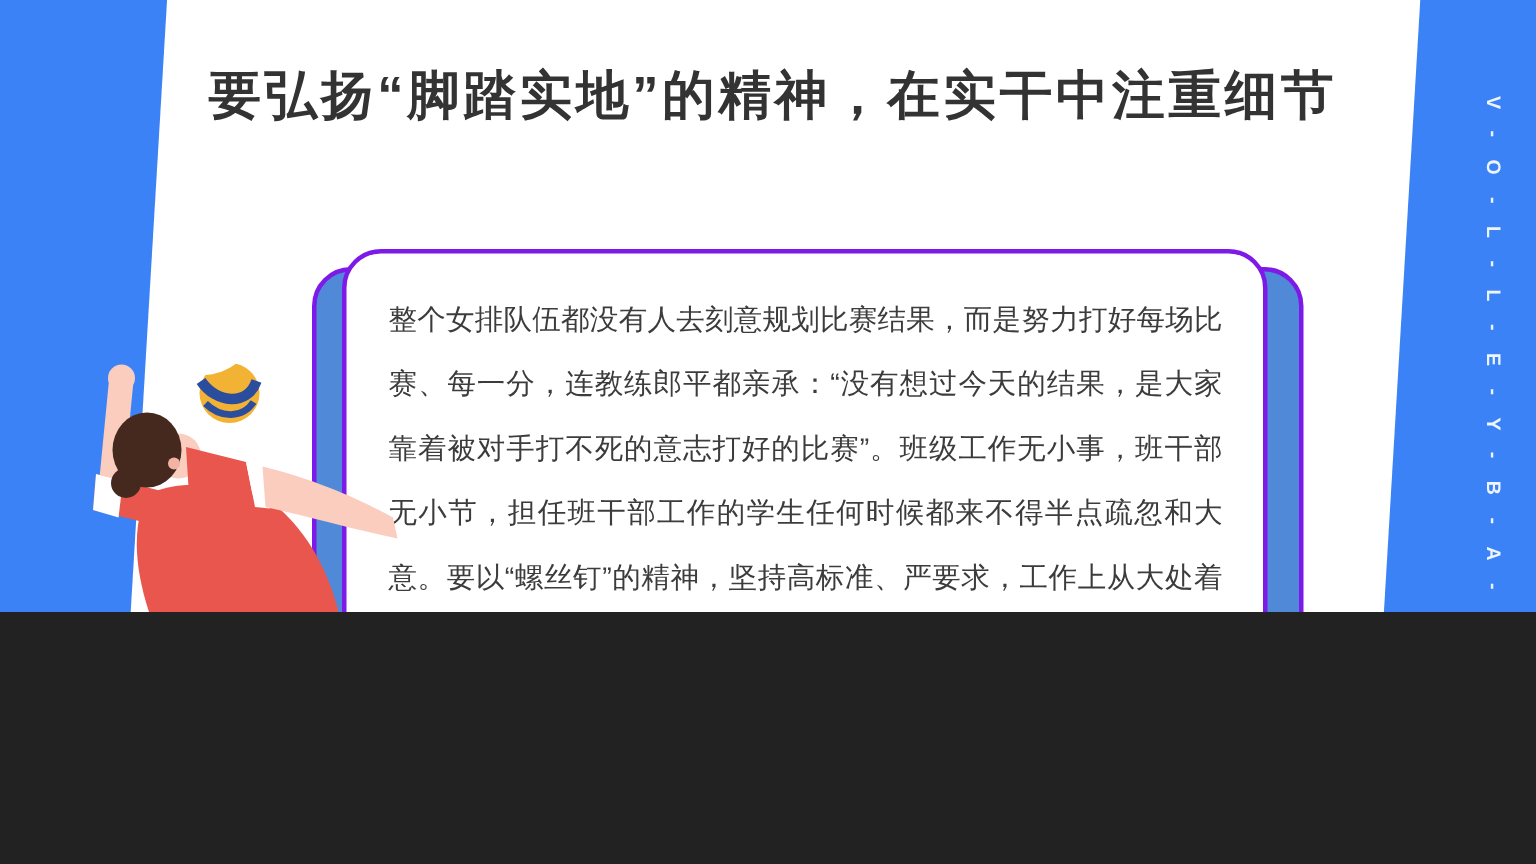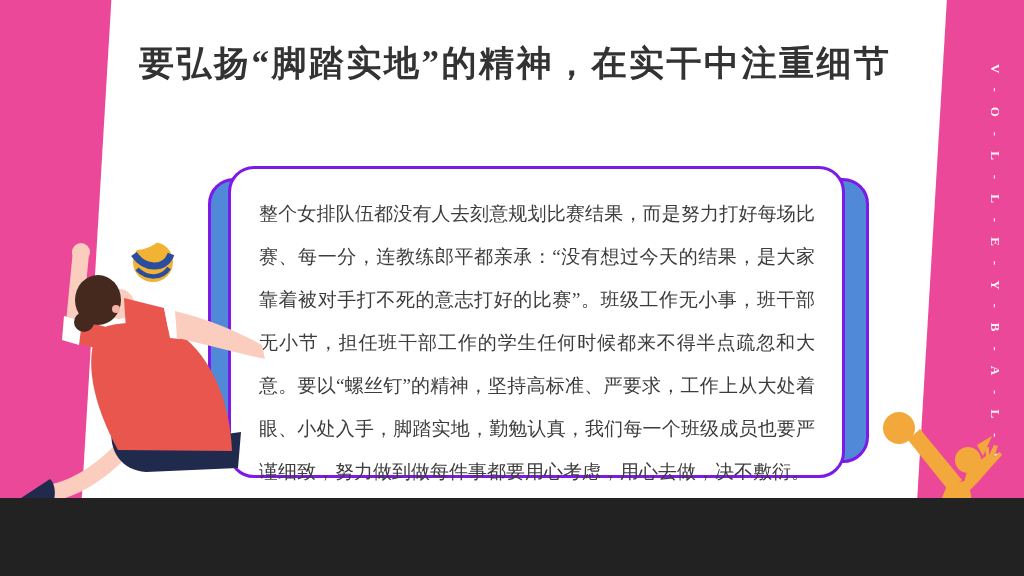--- a/index.html
+++ b/index.html
@@ -1,19 +1,19 @@
 <!DOCTYPE html>
 <html><head>
 <meta charset="utf-8">
 <style>
   html,body { margin:0; padding:0; background:#222; }
   .stage {
-    position:relative; width:1024px; height:498px; overflow:hidden;
-    background:#ec4899;
-    font-family:Liberation Serif, serif;
+    position:relative; width:1024px; height:408px; overflow:hidden;
+    background:#3b82f6;
+    font-family:Liberation Sans, sans-serif;
   }
   
   .white-card {
     position:absolute; left:95px; top:-62px; width:834px; height:700px;
     background:#FFFFFF; transform:rotate(3.4deg);
   }
   .title {
     position:absolute; left:139px; top:40px; width:810px; margin:0;
     font-size:35px; font-weight:700; letter-spacing:2.5px; color:#333333;
     white-space:nowrap;

